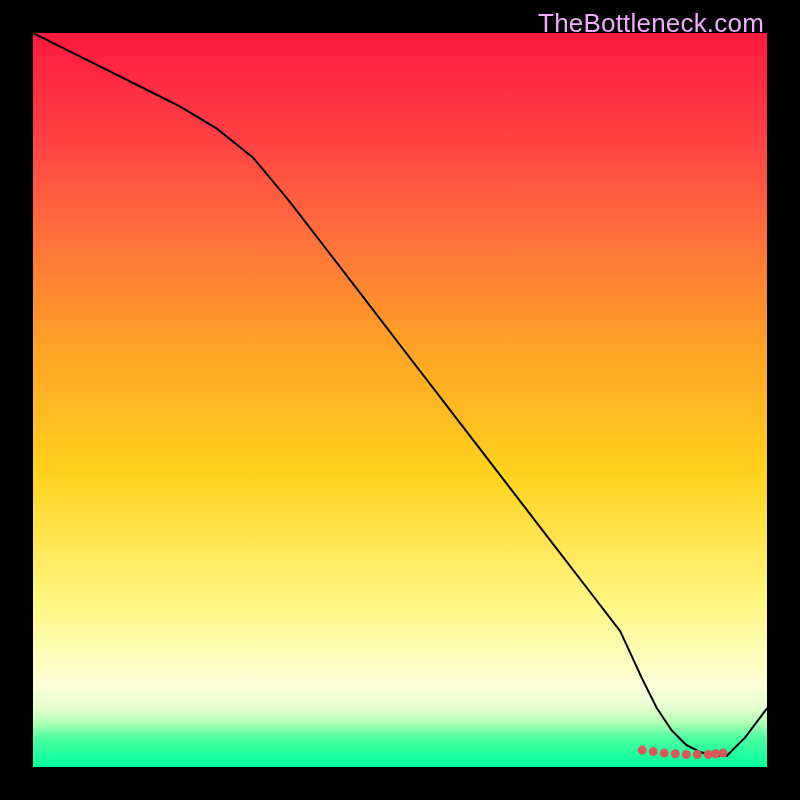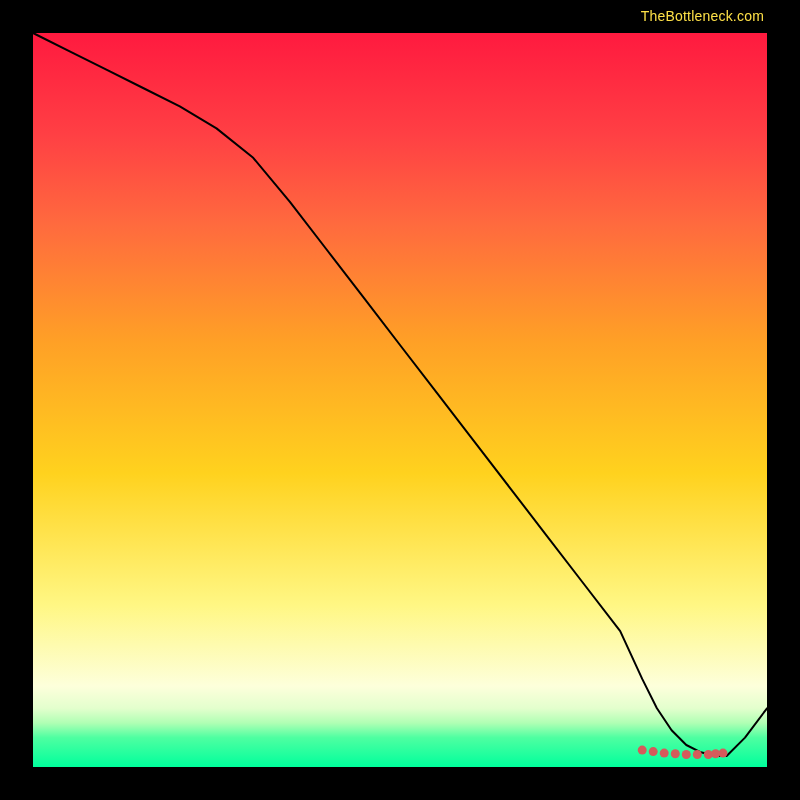--- a/index.html
+++ b/index.html
@@ -33,22 +33,22 @@
       #e3ffcd 92%,
       #b0ffb4 94%,
       #4effa1 96%,
       #00ff9c 100%);
   }
   .watermark {
     position: absolute;
     top: 8px;
     right: 36px;
     font-family: Arial, "Helvetica Neue", Helvetica, sans-serif;
-    font-size: 14px;
-    color: #fde047;
+    font-size: 26px;
+    color: #f0abfc;
     letter-spacing: 0.2px;
   }
   svg.overlay {
     position: absolute;
     left: 33px;
     top: 33px;
     width: 734px;
     height: 734px;
     overflow: visible;
   }

